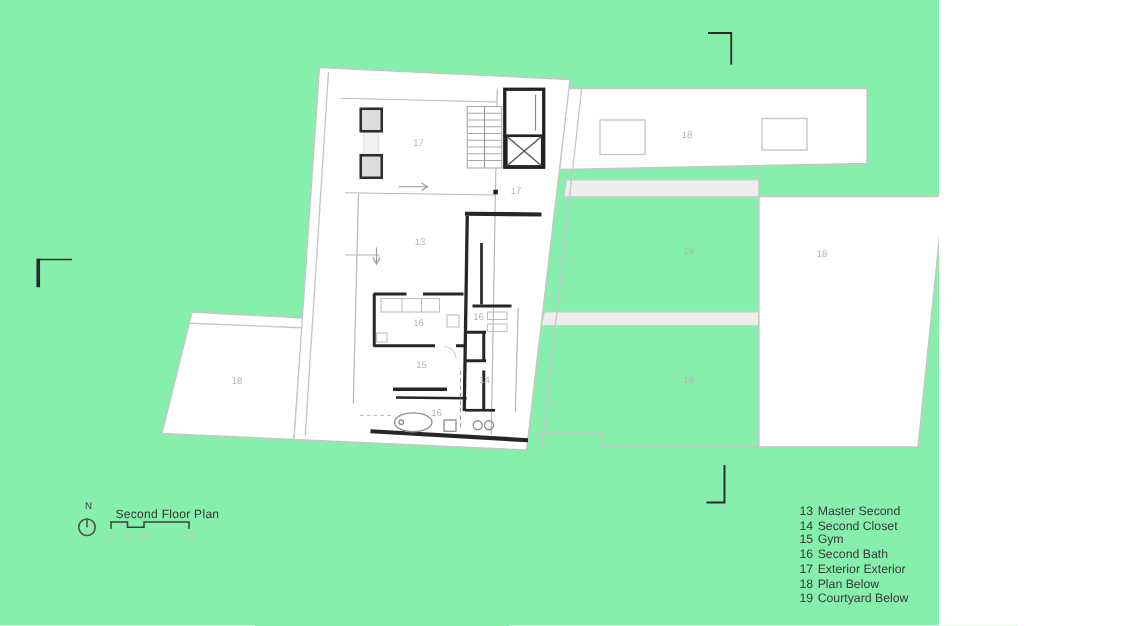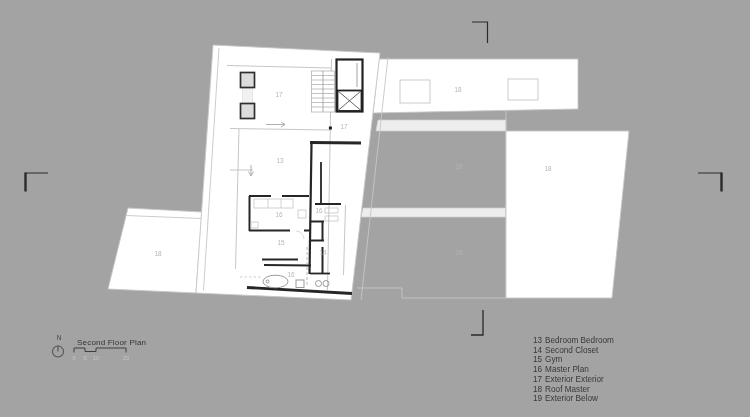--- a/index.html
+++ b/index.html
@@ -1,16 +1,16 @@
 <!DOCTYPE html>
 <html><head>
 <meta charset="utf-8">
 <style>
   html,body{margin:0;padding:0;background:#ffffff;}
-  .sheet{position:relative;width:750px;height:417px;background:#a3a3a3;overflow:hidden;
+  .sheet{position:relative;width:626px;height:417px;background:#86efac;overflow:hidden;
          font-family:"Liberation Sans","DejaVu Sans",sans-serif;}
   .sheet svg{position:absolute;left:0;top:0;}
   .north-label{position:absolute;left:52px;top:334px;width:14px;text-align:center;
                font-size:6.5px;color:#444;}
   .plan-title{position:absolute;left:77px;top:338px;font-size:8px;color:#333;letter-spacing:.2px;}
   .legend{position:absolute;left:533px;top:336px;font-size:8.2px;color:#383838;line-height:9.7px;}
   .legend-row{white-space:nowrap;}
   .legend-num{display:inline-block;margin-right:3px;}
   .room-label{font-size:6.4px;fill:#b6b6b6;}
   .scale-num{font-size:5.6px;fill:#c4c4c4;}
@@ -177,22 +177,22 @@
     <text class="scale-num" text-anchor="middle" x="85" y="359.5">5</text>
     <text class="scale-num" text-anchor="middle" x="96" y="359.5">10</text>
     <text class="scale-num" text-anchor="middle" x="126" y="359.5">20</text>
   </g>
 </svg>
 
   <div class="north-label">N</div>
   <div class="plan-title">Second Floor Plan</div>
 
   <div class="legend">
-    <div class="legend-row"><span class="legend-num">13</span><span>Bedroom Bedroom</span></div>
+    <div class="legend-row"><span class="legend-num">13</span><span>Master Second</span></div>
     <div class="legend-row"><span class="legend-num">14</span><span>Second Closet</span></div>
     <div class="legend-row"><span class="legend-num">15</span><span>Gym</span></div>
-    <div class="legend-row"><span class="legend-num">16</span><span>Master Plan</span></div>
+    <div class="legend-row"><span class="legend-num">16</span><span>Second Bath</span></div>
     <div class="legend-row"><span class="legend-num">17</span><span>Exterior Exterior</span></div>
-    <div class="legend-row"><span class="legend-num">18</span><span>Roof Master</span></div>
-    <div class="legend-row"><span class="legend-num">19</span><span>Exterior Below</span></div>
+    <div class="legend-row"><span class="legend-num">18</span><span>Plan Below</span></div>
+    <div class="legend-row"><span class="legend-num">19</span><span>Courtyard Below</span></div>
   </div>
 
 </div>
 
 </body></html>

